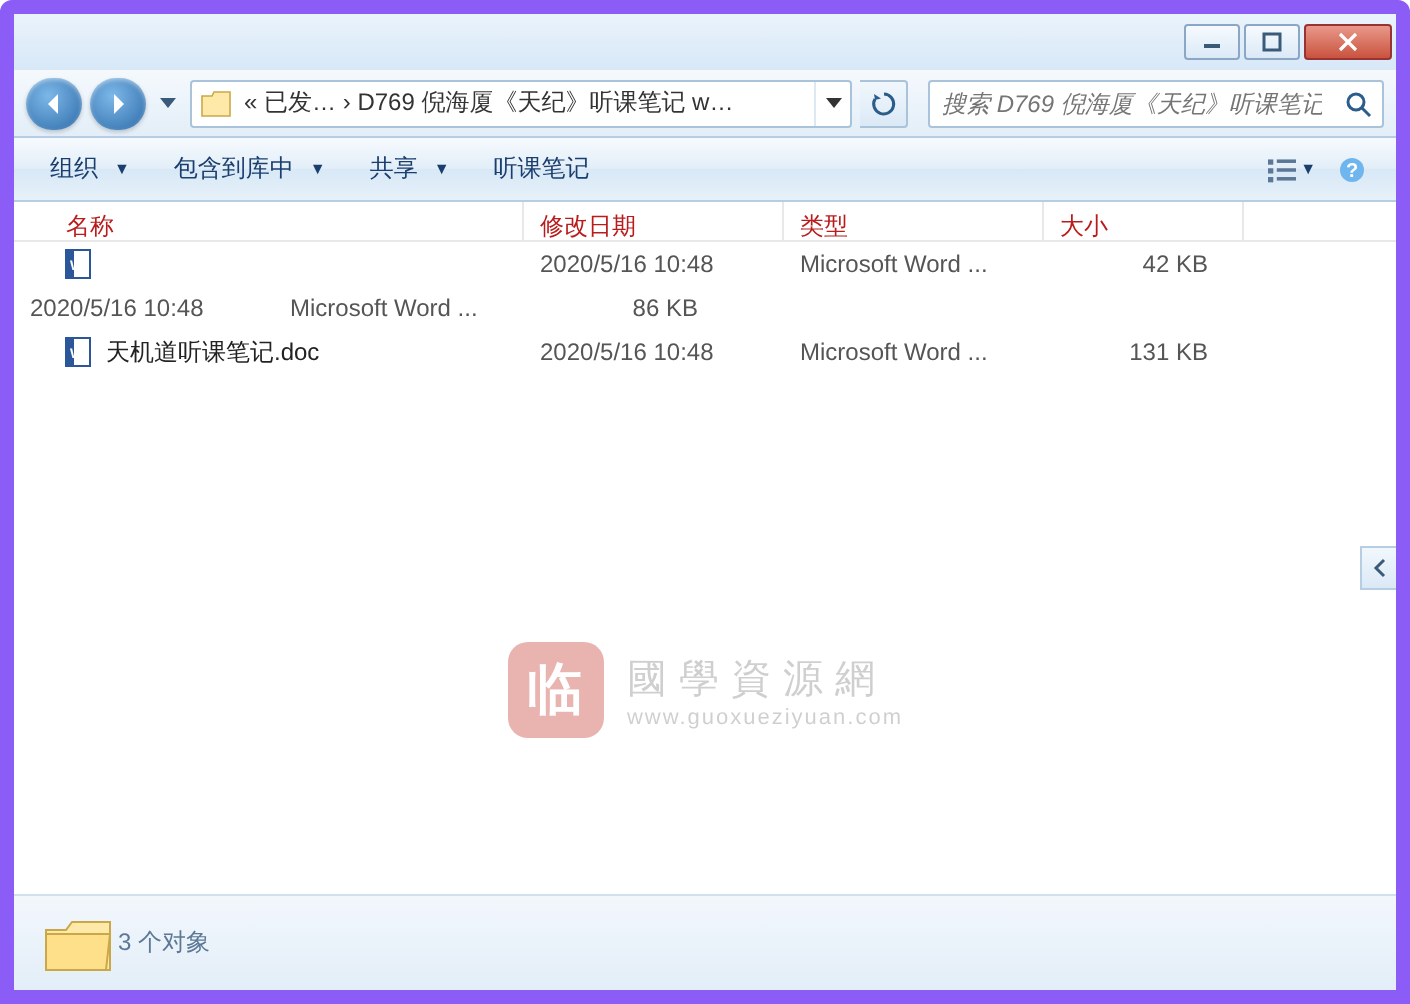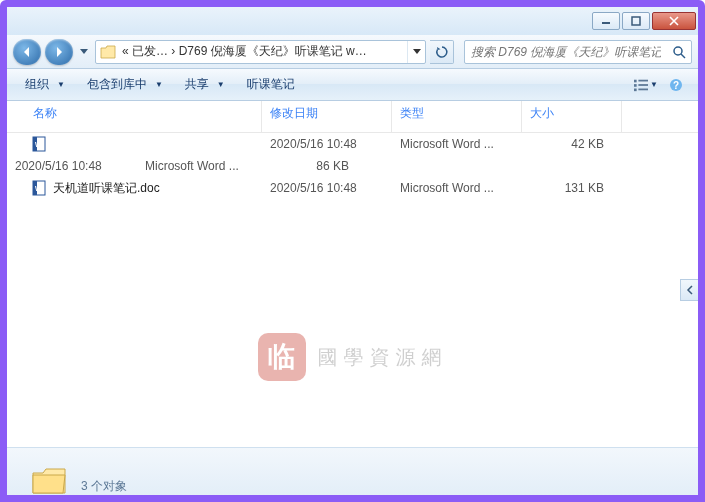--- a/index.html
+++ b/index.html
@@ -19,40 +19,40 @@
 .addr-refresh { width: 24px; height: 24px; border: 1px solid #a9c3da; border-left: none; background: linear-gradient(#f1f7fc, #dbe9f6); display: flex; align-items: center; justify-content: center; color: #2c5c8a; cursor: pointer; border-radius: 0 2px 2px 0; }
 .searchbox { width: 228px; height: 24px; border: 1px solid #a9c3da; background: #fff; margin-left: 6px; display: flex; align-items: center; border-radius: 2px; }
 .searchbox input { flex: 1; border: none; outline: none; font-size: 12px; color: #888; padding: 0 6px; font-style: italic; background: transparent; }
 .searchbox .sicon { width: 24px; display: flex; align-items: center; justify-content: center; color: #2c5c8a; cursor: pointer; }
 .toolbar { height: 32px; background: linear-gradient(#f6fafe, #e3eef8 49%, #d8e8f6 50%, #e6f1fa); border-bottom: 1px solid #b7cde2; display: flex; align-items: center; padding: 0 10px; gap: 6px; font-size: 12px; color: #1a3e6e; }
 .tb-item { padding: 4px 8px; display: flex; align-items: center; gap: 8px; cursor: pointer; border-radius: 2px; }
 .tb-drop { font-size: 8px; color: #1a3e6e; }
 .tb-spacer { flex: 1; }
 .tb-iconbtn { width: 24px; height: 24px; display: flex; align-items: center; justify-content: center; cursor: pointer; }
 .content { flex: 1; display: flex; flex-direction: column; background: #fff; position: relative; }
-.headers { height: 32px; display: flex; border-bottom: 1px solid #e8e8e8; font-size: 12px; color: #3b82f6; }
+.headers { height: 20px; display: flex; border-bottom: 1px solid #e8e8e8; font-size: 12px; color: #b91c1c; }
 .headers > div { padding: 4px 8px; border-right: 1px solid #e8e8e8; cursor: pointer; overflow: hidden; white-space: nowrap; }
 .col-name { width: 255px; padding-left: 26px !important; }
 .col-date { width: 130px; }
 .col-type { width: 130px; }
 .col-size { width: 100px; text-align: left; }
 .filelist { flex: 1; overflow: auto; font-size: 12px; color: #222; position: relative; }
 .file-row { height: 22px; display: flex; align-items: center; cursor: pointer; }
 .fr-name { width: 255px; display: flex; align-items: center; gap: 6px; padding-left: 24px; white-space: nowrap; overflow: hidden; }
 .fr-date { width: 130px; padding-left: 8px; color: #555; }
 .fr-type { width: 130px; padding-left: 8px; color: #555; white-space: nowrap; overflow: hidden; }
 .fr-size { width: 100px; text-align: right; padding-right: 18px; color: #555; }
 .doc-icon { width: 16px; height: 16px; flex-shrink: 0; }
 .watermark { position: absolute; top: 200px; left: 50%; transform: translateX(-50%); display: flex; align-items: center; gap: 12px; opacity: 0.4; pointer-events: none; }
 .wm-seal { width: 48px; height: 48px; background: #c9453a; border-radius: 10px; color: #fff; font-size: 28px; display: flex; align-items: center; justify-content: center; font-weight: bold; }
 .wm-text { color: #8a8a8a; }
 .wm-text .t1 { font-size: 20px; letter-spacing: 6px; }
 .wm-text .t2 { font-size: 11px; letter-spacing: 1px; }
 .scrollbar-stub { position: absolute; right: 0; top: 50%; width: 18px; height: 22px; transform: translateY(-50%); background: linear-gradient(#f1f7fc,#dbe9f6); border: 1px solid #b7cde2; border-right: none; display: flex; align-items: center; justify-content: center; cursor: pointer; }
-.statusbar { height: 48px; background: linear-gradient(#f2f7fc, #e3eef8); border-top: 1px solid #cfe0ef; display: flex; align-items: flex-end; padding: 0 24px; gap: 14px; font-size: 12px; color: #5c7896; }
+.statusbar { height: 48px; background: linear-gradient(#f2f7fc, #e3eef8); border-top: 1px solid #cfe0ef; display: flex; align-items: center; padding: 0 14px; gap: 2px; font-size: 12px; color: #5c7896; }
 .folder-big { width: 36px; height: 30px; }
 </style>
 </head>
 <body>
 
 <div class="window">
 
   <div class="titlebar">
     <div class="winbtn">
         <svg width="10" height="10">
@@ -196,20 +196,21 @@
           </div>
         <div class="fr-date">2020/5/16 10:48</div>
         <div class="fr-type">Microsoft Word ...</div>
         <div class="fr-size">131 KB</div>
       </div>
 
       <div class="watermark">
         <div class="wm-seal">临</div>
         <div class="wm-text">
           <div class="t1">國學資源網</div>
+          <div class="t2">www.guoxueziyuan.com</div>
         </div>
       </div>
 
       <div class="scrollbar-stub">
         <svg width="8" height="10">
             <path d="M6 1 L2 5 L6 9" fill="none" stroke="#3a5a7a" stroke-width="1.5"></path>
           </svg>
       </div>
     </div>
   </div>

